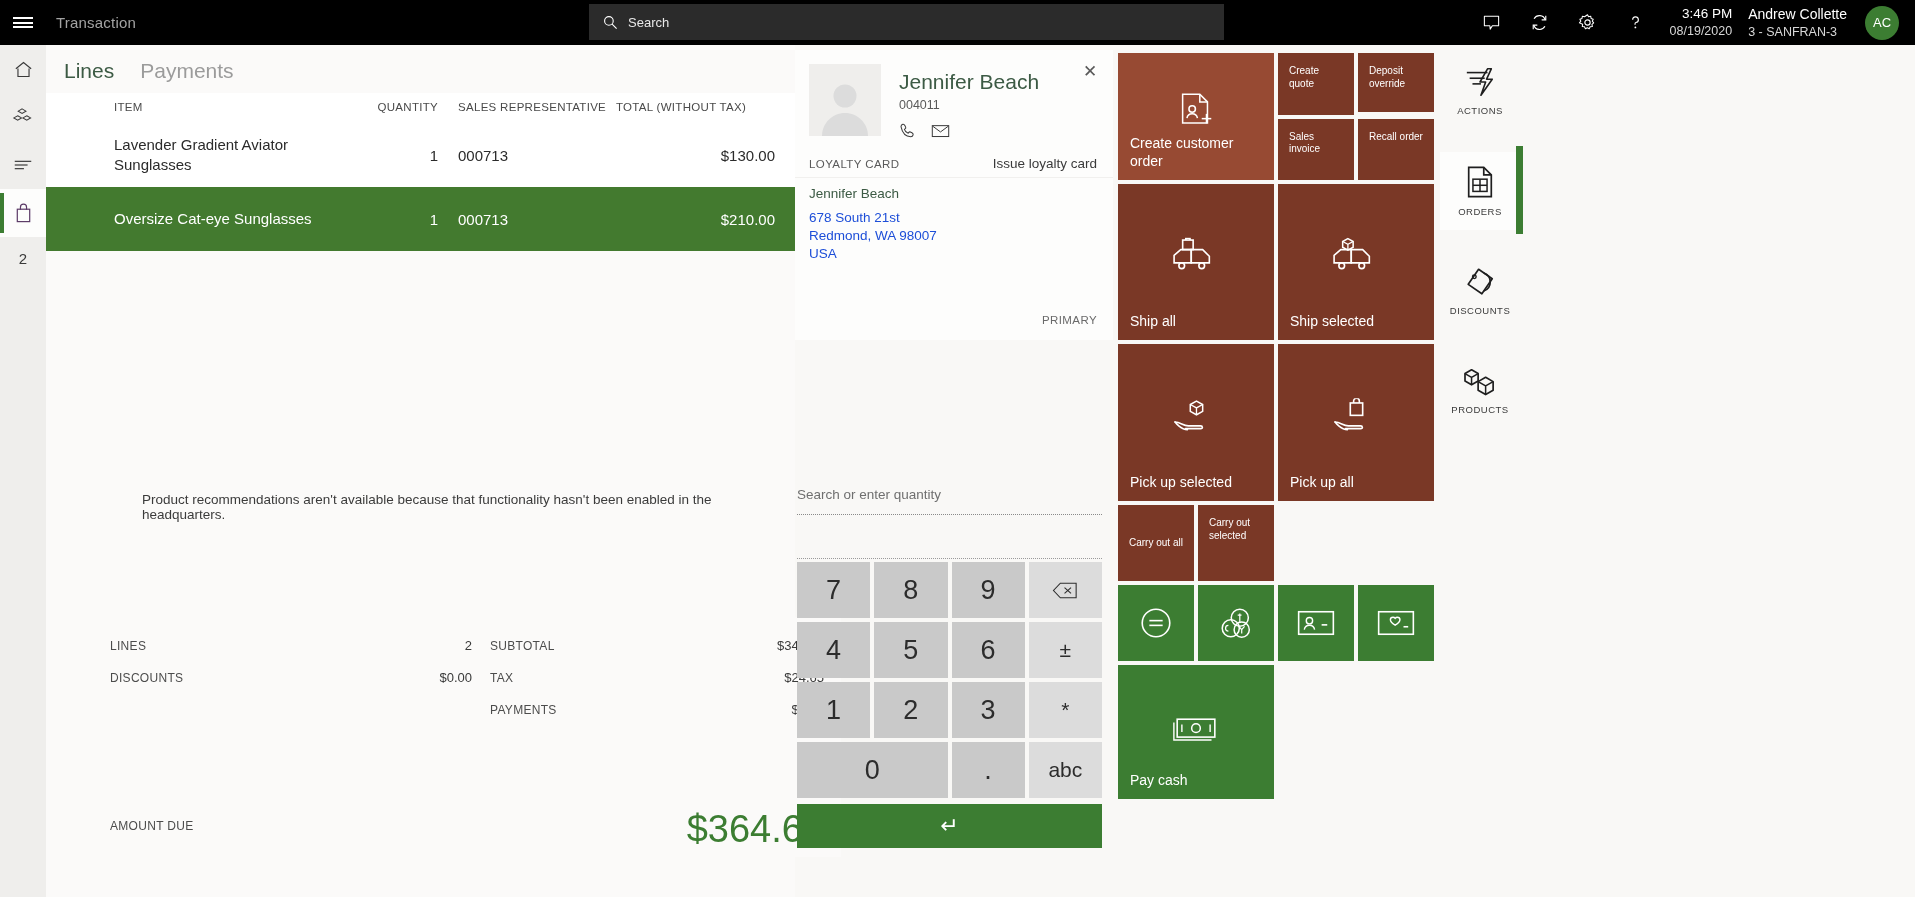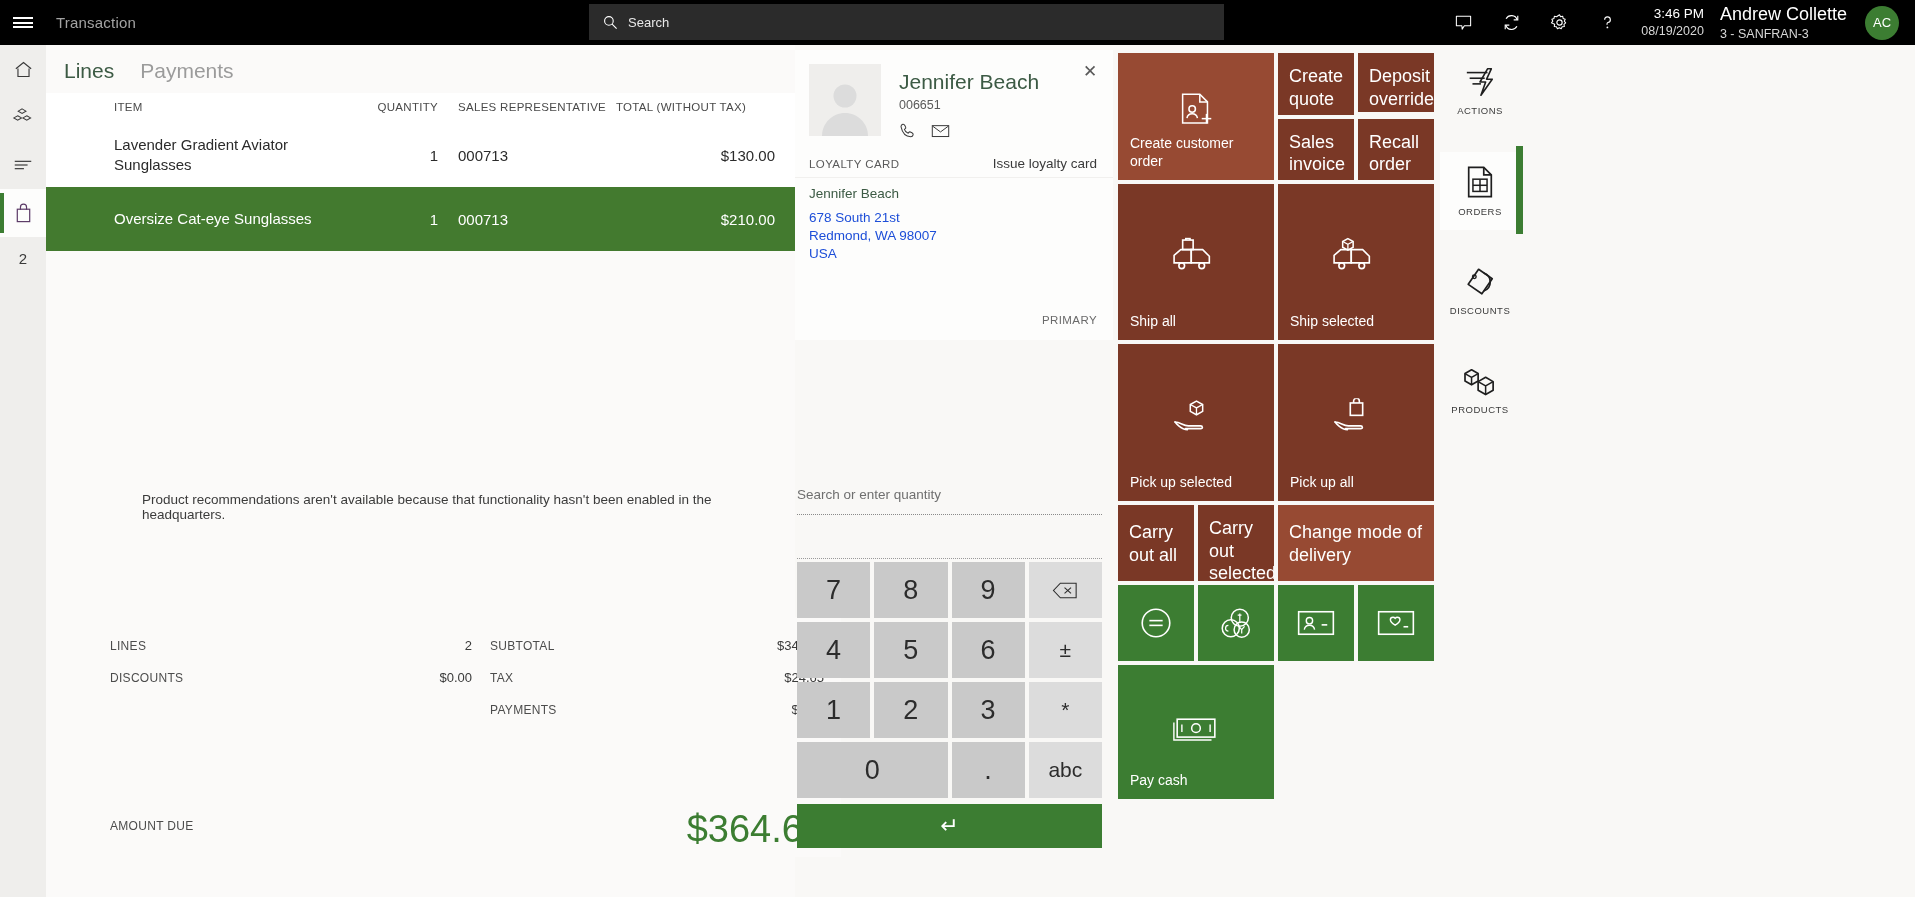--- a/index.html
+++ b/index.html
@@ -28,21 +28,21 @@
   .search-box .ph{ font-size:13px; color:#e8e8e8; margin-left:10px;}
   .hdr-icons{ position:absolute; right:0; top:0; height:45px; display:flex; align-items:center;}
   .hdr-ico{
     width:48px; height:45px; display:flex; align-items:center; justify-content:center;
     cursor:pointer;
   }
   .hdr-time{ text-align:right; margin:0 16px 0 10px; line-height:1.35;}
   .hdr-time .l1{ font-size:13.5px; color:#fff;}
   .hdr-time .l2{ font-size:12.5px; color:#d7d7d7;}
   .hdr-user{ text-align:left; line-height:1.35; margin-right:18px;}
-  .hdr-user .l1{ font-size:18px; color:#fff;}
+  .hdr-user .l1{ font-size:14px; color:#fff;}
   .hdr-user .l2{ font-size:12.5px; color:#d7d7d7;}
   .avatar{
     width:34px;height:34px;border-radius:50%;background:#3c7d32;color:#fff;
     display:flex;align-items:center;justify-content:center;font-size:13px;margin-right:16px;
     cursor:pointer;
   }
 
   
   .leftrail{
     position:absolute; top:45px; left:0; width:46px; height:852px;
@@ -159,21 +159,21 @@
 
   
   .tiles{ position:absolute; left:1118px; top:53px; width:316px; }
   .tile{
     position:relative; cursor:pointer; color:#fff; overflow:hidden;
   }
   .tile .lbl{
     position:absolute; left:12px; bottom:10px; right:8px;
     font-size:14px; line-height:1.25;
   }
-  .tile.small .lbl{ top:12px; bottom:auto; left:11px; font-size:18px;}
+  .tile.small .lbl{ top:12px; bottom:auto; left:11px; font-size:10px;}
   .tile .ico{
     position:absolute; left:0; right:0; top:50%; transform:translateY(-62%);
     display:flex; align-items:center; justify-content:center;
   }
   .brown-a{ background:#974a33; }
   .brown-b{ background:#7a3826; }
   .green-t{ background:#3c7d32; }
 
   .row-g{ display:flex; gap:4px; margin-bottom:4px;}
   .col-g{ display:flex; flex-direction:column; gap:4px;}
@@ -354,21 +354,21 @@
 <div class="cust-card">
   <div class="cust-top">
     <div class="cust-avatar">
       <svg width="62" height="58" viewBox="0 0 62 58">
           <circle cx="31" cy="18" r="11.5" fill="#dcdcdc"></circle>
           <path d="M8 58c0-12.7 10.3-23 23-23s23 10.3 23 23z" fill="#dcdcdc"></path>
         </svg>
     </div>
     <div class="cust-info">
       <div class="cust-name">Jennifer Beach</div>
-      <div class="cust-id">006651</div>
+      <div class="cust-id">004011</div>
       <div class="cust-contacts">
         <span>
           <svg width="18" height="18" viewBox="0 0 20 20">
               <path d="M4.2 2.6c1.1-.3 1.8.3 2.3 1.3l.9 1.8c.3.7.1 1.2-.5 1.7l-.9.7c.6 1.9 2.2 3.6 4.2 4.3l.7-.9c.5-.6 1-.7 1.7-.4l1.8.9c1 .5 1.6 1.2 1.3 2.3-.3 1.1-1.4 2-2.6 2C7.6 16.3 3.7 12.4 2.2 5.2c0-1.2.9-2.3 2-2.6z" fill="none" stroke="#3a3a3a" stroke-width="1.15" stroke-linejoin="round"></path>
             </svg>
         </span>
         <span>
           <svg width="19" height="16" viewBox="0 0 22 17">
               <rect x="1.5" y="2.3" width="19" height="12.6" fill="none" stroke="#3a3a3a" stroke-width="1.15"></rect>
               <path d="M1.8 2.8L11 9.6l9.2-6.8" fill="none" stroke="#3a3a3a" stroke-width="1.15"></path>
@@ -518,23 +518,20 @@
     </div>
   </div>
 
   <div class="row-g">
     <div class="tile brown-b small" style="width:76px;height:76px;">
       <div class="lbl" style="top:50%;transform:translateY(-50%);">Carry out all</div>
     </div>
     <div class="tile brown-b small" style="width:76px;height:76px;">
       <div class="lbl">Carry out selected</div>
     </div>
-    <div class="tile brown-a small" style="width:156px;height:76px;">
-      <div class="lbl" style="top:50%;transform:translateY(-50%);">Change mode of delivery</div>
-    </div>
   </div>
 
   <div class="row-g">
     <div class="tile green-t" style="width:76px;height:76px;">
       <div class="ico" style="transform:translateY(-50%);">
         <svg width="38" height="38" viewBox="0 0 40 40">
             <circle cx="20" cy="20" r="14.5" fill="none" stroke="#fff" stroke-width="1.7"></circle>
             <line x1="13" y1="17.5" x2="27" y2="17.5" stroke="#fff" stroke-width="1.7"></line>
             <line x1="13" y1="22.5" x2="27" y2="22.5" stroke="#fff" stroke-width="1.7"></line>
           </svg>

